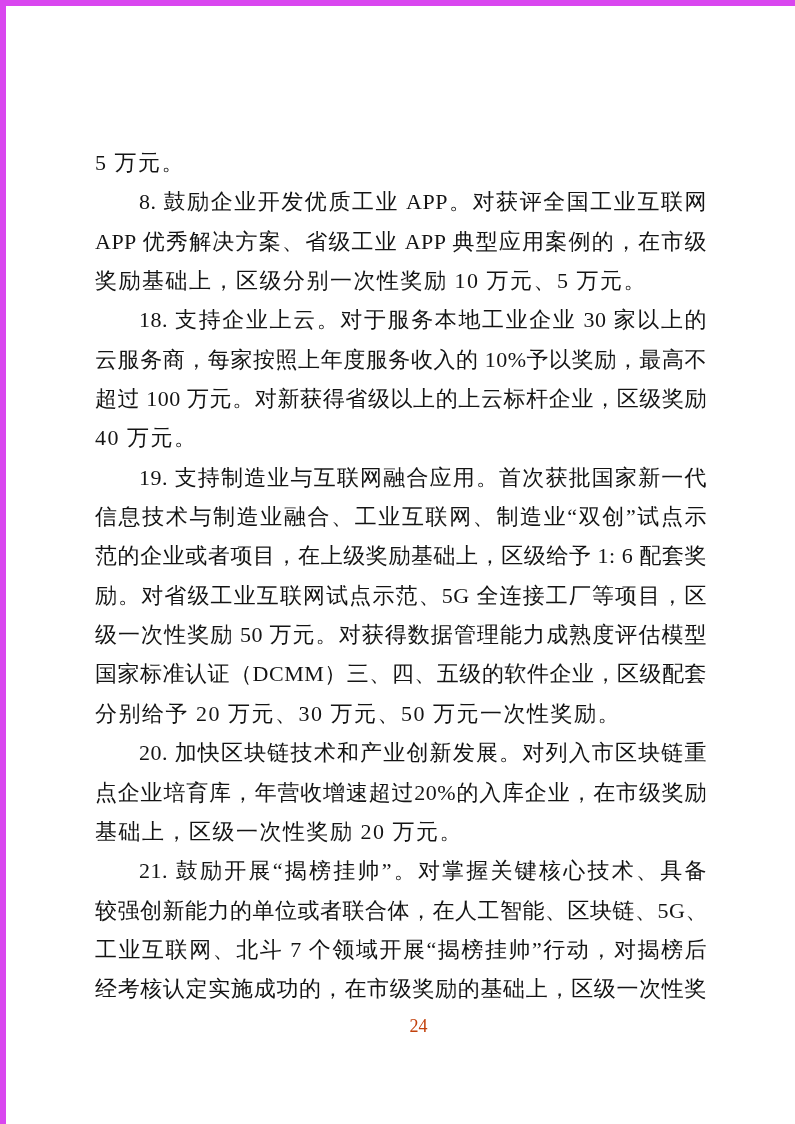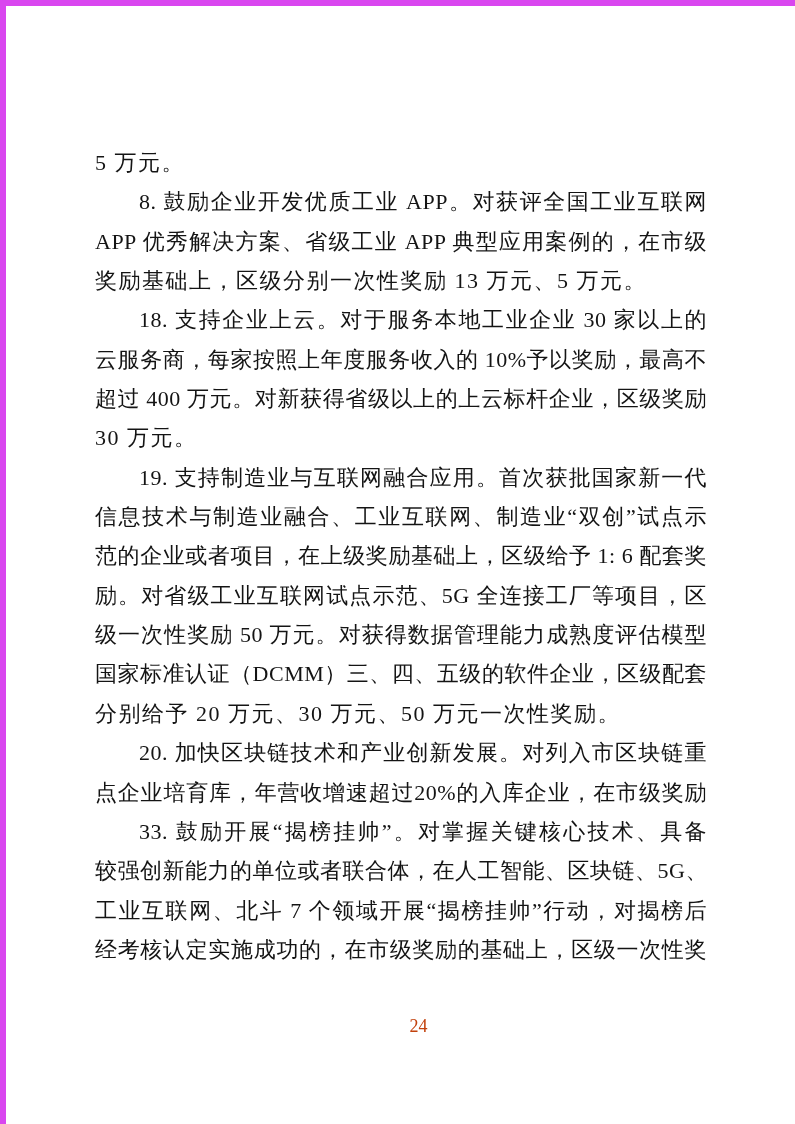--- a/index.html
+++ b/index.html
@@ -60,33 +60,34 @@
   }
 </style>
 </head>
 <body>
 
 <div class="sheet">
   <div class="doc-body">
     <p class="line end">5 万元。</p>
     <p class="line indent">8. 鼓励企业开发优质工业 APP。对获评全国工业互联网</p>
     <p class="line">APP 优秀解决方案、省级工业 APP 典型应用案例的，在市级</p>
-    <p class="line end">奖励基础上，区级分别一次性奖励 13 万元、5 万元。</p>
+    <p class="line end">奖励基础上，区级分别一次性奖励 10 万元、5 万元。</p>
     <p class="line indent">18. 支持企业上云。对于服务本地工业企业 30 家以上的</p>
     <p class="line">云服务商，每家按照上年度服务收入的 10%予以奖励，最高不</p>
-    <p class="line">超过 400 万元。对新获得省级以上的上云标杆企业，区级奖励</p>
-    <p class="line end">30 万元。</p>
+    <p class="line">超过 100 万元。对新获得省级以上的上云标杆企业，区级奖励</p>
+    <p class="line end">40 万元。</p>
     <p class="line indent">19. 支持制造业与互联网融合应用。首次获批国家新一代</p>
     <p class="line">信息技术与制造业融合、工业互联网、制造业“双创”试点示</p>
     <p class="line">范的企业或者项目，在上级奖励基础上，区级给予 1: 6 配套奖</p>
     <p class="line">励。对省级工业互联网试点示范、5G 全连接工厂等项目，区</p>
     <p class="line">级一次性奖励 50 万元。对获得数据管理能力成熟度评估模型</p>
     <p class="line">国家标准认证（DCMM）三、四、五级的软件企业，区级配套</p>
     <p class="line end">分别给予 20 万元、30 万元、50 万元一次性奖励。</p>
     <p class="line indent">20. 加快区块链技术和产业创新发展。对列入市区块链重</p>
     <p class="line">点企业培育库，年营收增速超过20%的入库企业，在市级奖励</p>
-    <p class="line indent">33. 鼓励开展“揭榜挂帅”。对掌握关键核心技术、具备</p>
+    <p class="line end">基础上，区级一次性奖励 20 万元。</p>
+    <p class="line indent">21. 鼓励开展“揭榜挂帅”。对掌握关键核心技术、具备</p>
     <p class="line">较强创新能力的单位或者联合体，在人工智能、区块链、5G、</p>
     <p class="line">工业互联网、北斗 7 个领域开展“揭榜挂帅”行动，对揭榜后</p>
     <p class="line">经考核认定实施成功的，在市级奖励的基础上，区级一次性奖</p>
   </div>
   <div class="folio">24</div>
 </div>
 
 </body></html>

